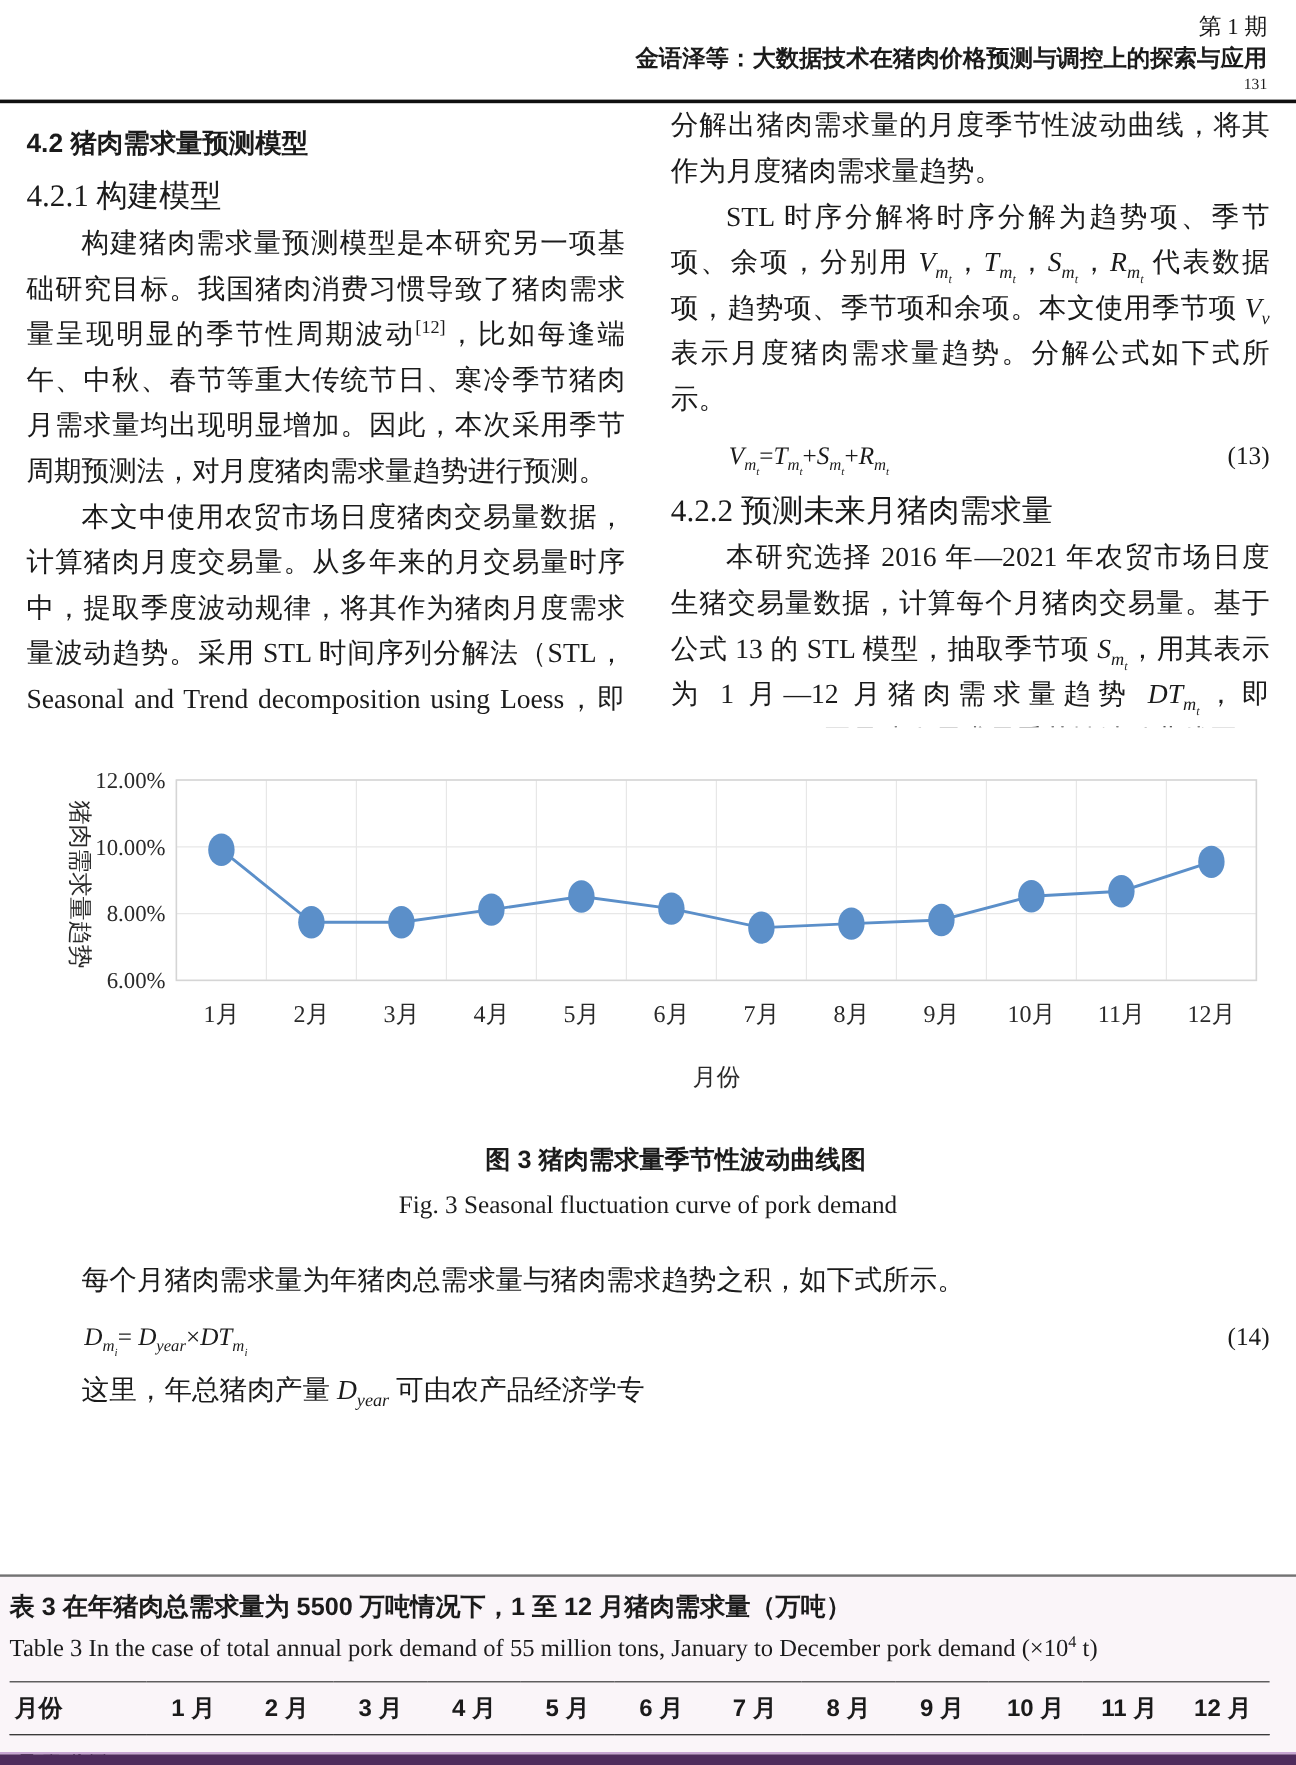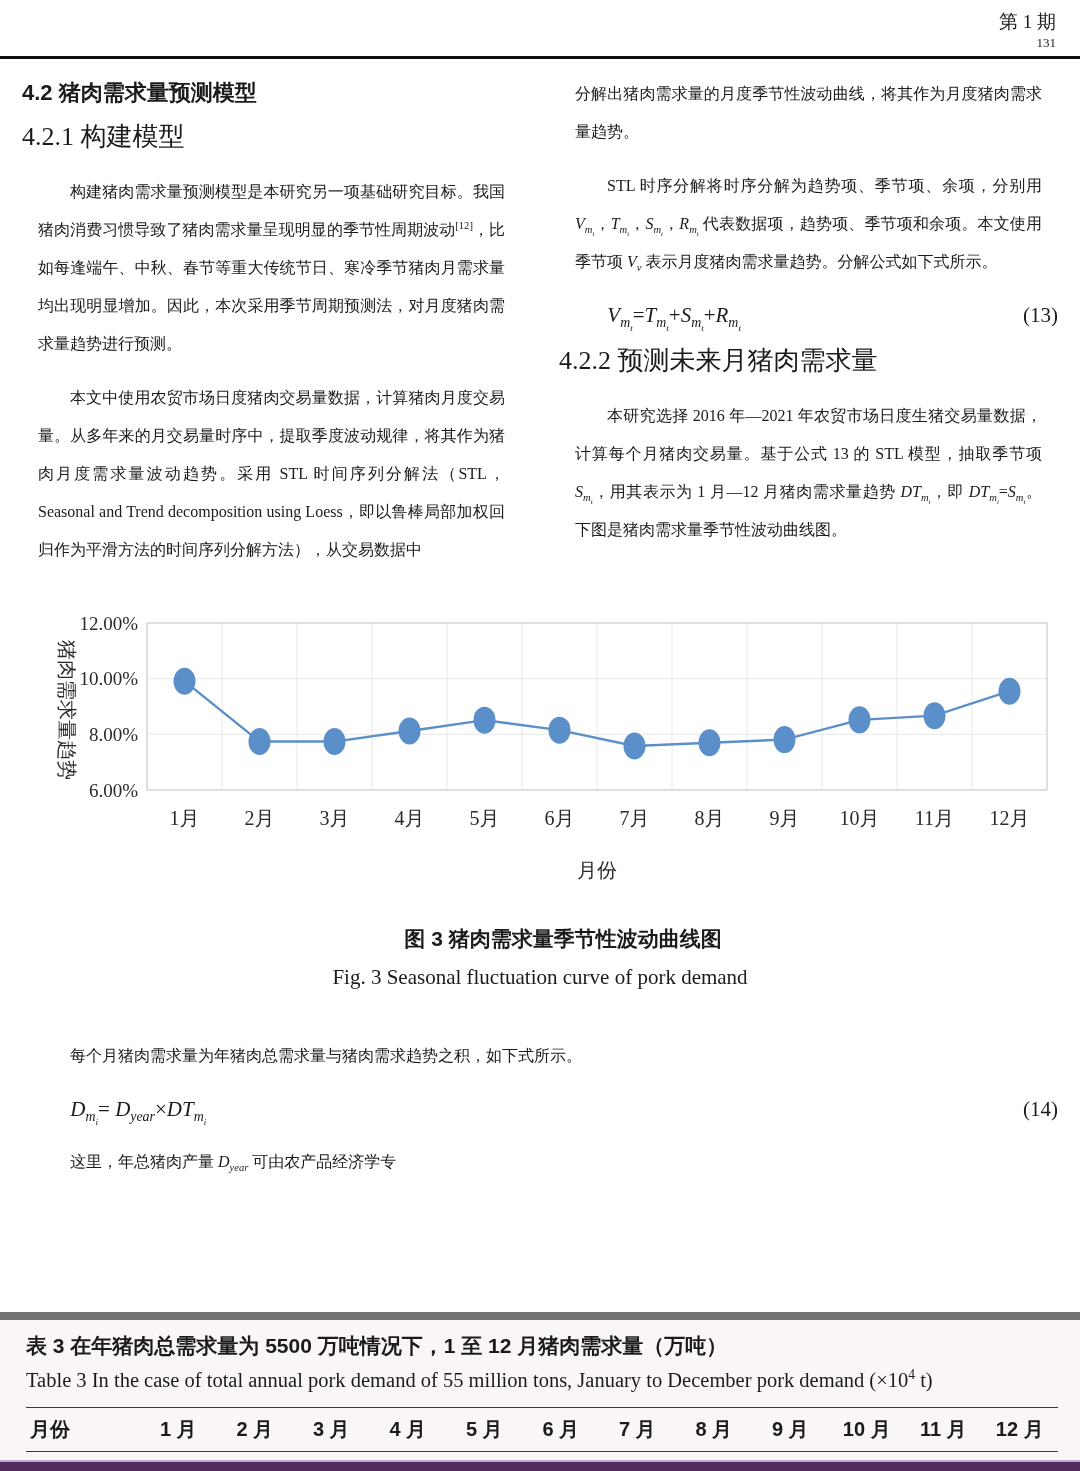--- a/index.html
+++ b/index.html
@@ -8,58 +8,59 @@
   
   .header{display:flex;justify-content:space-between;align-items:flex-end;
           padding:9px 24px 5px 24px;border-bottom:3px solid #101010;flex-direction:column;}
   .header .issue{font-size:19px;}
   .header .rtitle{font-family:"Liberation Sans","DejaVu Sans",sans-serif;font-weight:bold;font-size:19.5px;}
   .header .pnum{font-size:13px;}
   
   .cols{display:flex;gap:38px;padding:0 22px;}
   .cols .col{flex:1;min-width:0;}
   .top-cols{height:520px;overflow:hidden;}
-  p{margin:16px;font-size:16px;line-height:38px;text-align:justify;}
+  p{margin:0;font-size:23px;line-height:38px;text-align:justify;}
   p.indent{text-indent:2em;}
   h2{font-family:"Liberation Sans","DejaVu Sans",sans-serif;font-size:22px;font-weight:bold;
      margin:14px 0 4px 0;line-height:40px;}
   h3{font-size:26px;font-weight:normal;margin:0;line-height:40px;}
   sub{font-size:0.66em;line-height:0;}
   sup{font-size:0.66em;line-height:0;}
   .equation{display:flex;justify-content:space-between;align-items:center;
             padding-left:2.3em;font-size:21px;line-height:36px;margin:10px 0 8px 0;}
   .equation .formula i{font-family:"Liberation Serif","DejaVu Serif",serif;}
   
   .chart-block{height:300px;position:relative;margin-top:14px;}
   .chart-block svg{display:block;font-family:"Liberation Serif","DejaVu Serif",serif;}
   .fig-captions{height:110px;box-sizing:border-box;padding-top:32px;text-align:center;}
   .fig-zh{font-family:"Liberation Sans","DejaVu Sans",sans-serif;font-weight:bold;font-size:21px;padding-left:46px;}
   .fig-en{font-size:21px;margin-top:12px;}
   .bottom-cols{margin-top:18px;}
   
   .table-strip{position:absolute;left:0;right:0;top:1312px;bottom:0;background:#faf5f9;
-               border-top:8px solid #737373;box-sizing:border-box;padding:9px 22px 0 26px;}
+               border-top:2px solid #737373;box-sizing:border-box;padding:9px 22px 0 8px;}
   .tcap-zh{font-family:"Liberation Sans","DejaVu Sans",sans-serif;font-weight:bold;font-size:21px;line-height:33px;}
   .tcap-en{font-size:20.5px;line-height:33px;margin-top:2px;}
   table{width:100%;border-collapse:collapse;margin-top:10px;}
   thead tr{border-top:1.5px solid #3a3a3a;border-bottom:1px solid #3a3a3a;}
   th{font-family:"Liberation Sans","DejaVu Sans",sans-serif;font-weight:bold;font-size:20px;
      text-align:center;padding:8px 2px;}
   td{font-size:20px;text-align:center;padding:11px 2px;}
   th.first,td.first{text-align:left;width:108px;padding-left:4px;}
   .pre-bar{position:absolute;left:0;right:0;bottom:9px;height:2px;background:#c7a5d2;}
   .bottom-bar{position:absolute;left:0;right:0;bottom:0;height:9px;background:#4e2b5c;}
 </style>
 </head>
 <body>
 
 <div class="page">
 
   <div class="header">
     <span class="issue">第 1 期</span>
+    <span class="rtitle">金语泽等：大数据技术在猪肉价格预测与调控上的探索与应用</span>
     <span class="pnum">131</span>
   </div>
 
   <div class="cols top-cols">
     <div class="col">
       <h2>4.2  猪肉需求量预测模型</h2>
       <h3>4.2.1  构建模型</h3>
       <p class="indent">构建猪肉需求量预测模型是本研究另一项基础研究目标。我国猪肉消费习惯导致了猪肉需求量呈现明显的季节性周期波动<sup>[12]</sup>，比如每逢端午、中秋、春节等重大传统节日、寒冷季节猪肉月需求量均出现明显增加。因此，本次采用季节周期预测法，对月度猪肉需求量趋势进行预测。</p>
       <p class="indent">本文中使用农贸市场日度猪肉交易量数据，计算猪肉月度交易量。从多年来的月交易量时序中，提取季度波动规律，将其作为猪肉月度需求量波动趋势。采用 STL 时间序列分解法（STL，Seasonal and Trend decomposition using Loess，即以鲁棒局部加权回归作为平滑方法的时间序列分解方法），从交易数据中</p>
     </div>

